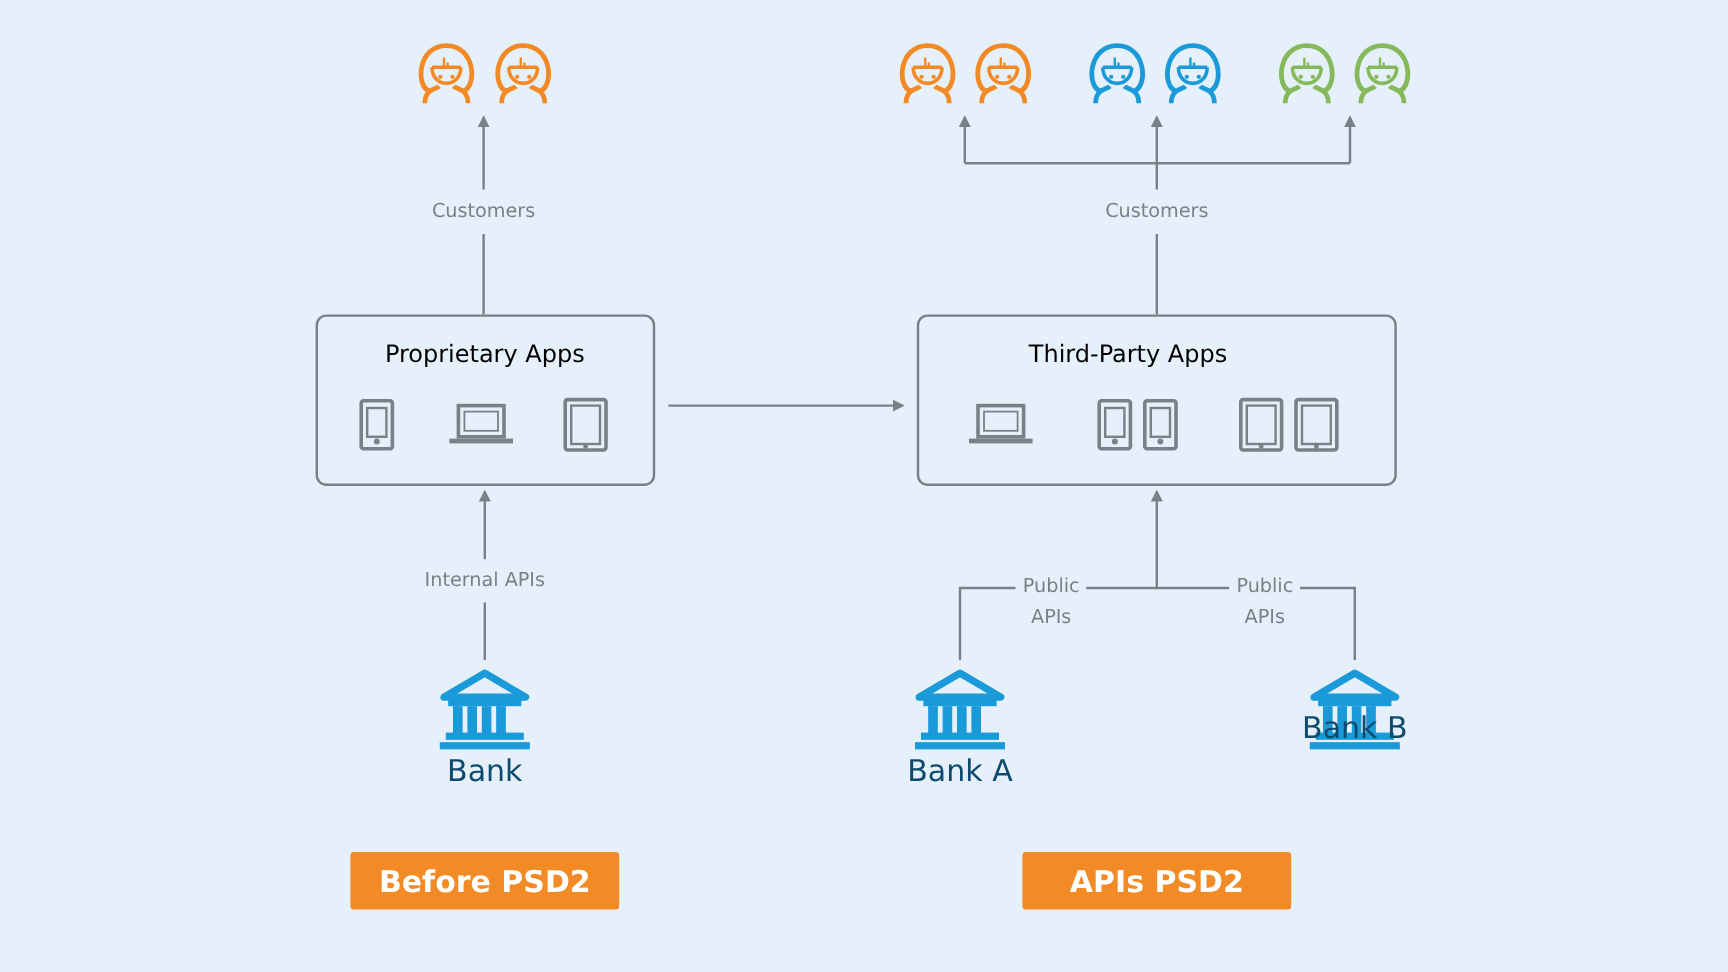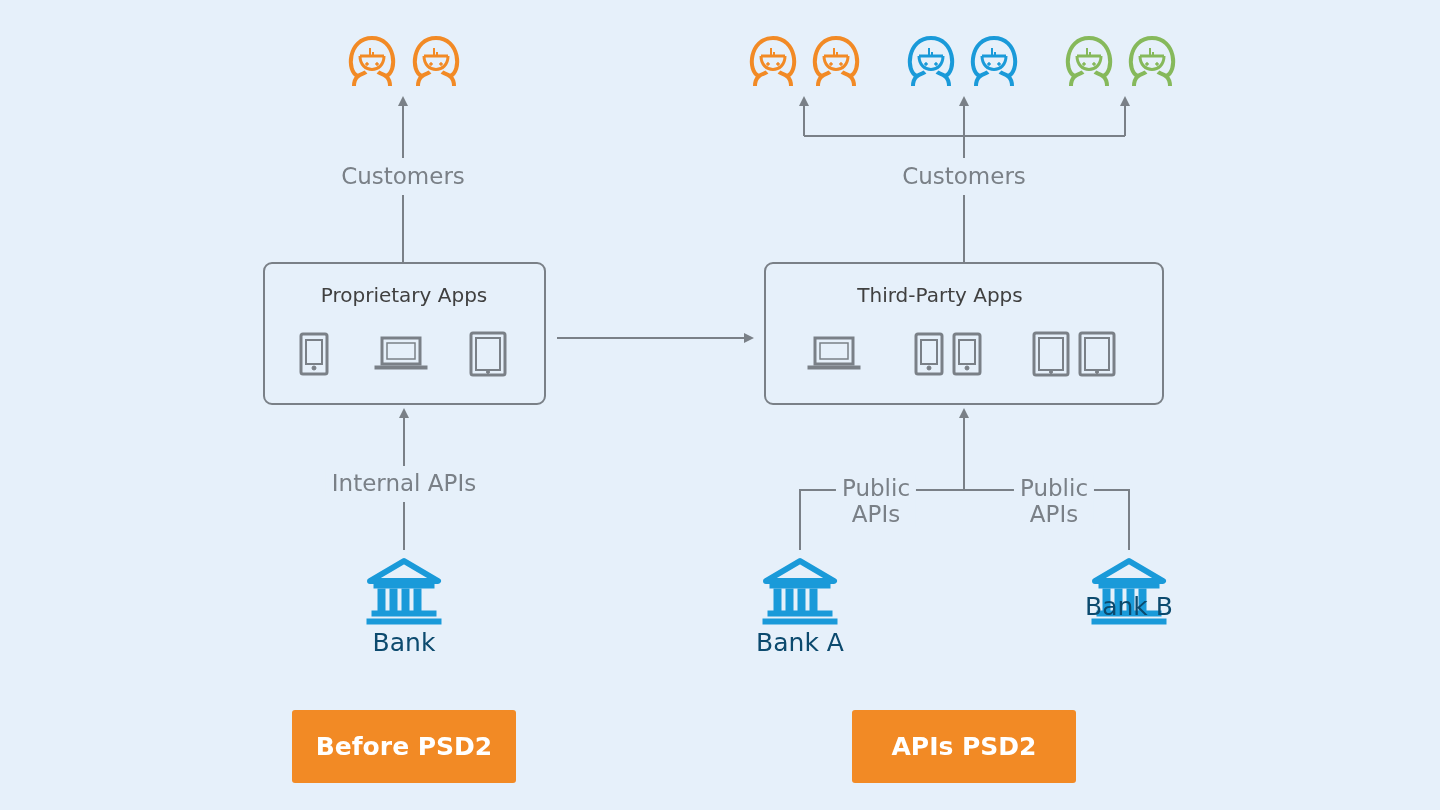--- a/index.html
+++ b/index.html
@@ -1,22 +1,22 @@
 <!DOCTYPE html>
 <html><head>
   <meta charset="utf-8">
   <style>
     html, body { margin:0; padding:0; }
     body { width:1440px; height:810px; background:#e6f0fa; position:relative; overflow:hidden;
            font-family:"DejaVu Sans", sans-serif; }
     svg.stage { position:absolute; left:0; top:0; }
-    .lbl { position:absolute; color:#7a8087; font-size:23px; text-align:center; white-space:nowrap; transform:translateX(-50%); background:#e6f0fa; padding:0 6px; line-height:26px; }
+    .lbl { position:absolute; color:#7a8087; font-size:16px; text-align:center; white-space:nowrap; transform:translateX(-50%); background:#e6f0fa; padding:0 6px; line-height:26px; }
     .bank-lbl { position:absolute; color:#0c4a6e; font-size:25px; transform:translateX(-50%); white-space:nowrap; }
-    .box-title { position:absolute; color:#404040; font-size:20px; transform:translateX(-50%); white-space:nowrap; }
-    .btn { position:absolute; width:224px; height:73px; background:#f28a25; border-radius:3px; color:#fff;
+    .box-title { position:absolute; color:#000000; font-size:20px; transform:translateX(-50%); white-space:nowrap; }
+    .btn { position:absolute; width:224px; height:48px; background:#f28a25; border-radius:3px; color:#fff;
            font-size:25px; font-weight:bold; display:flex; align-items:center; justify-content:center; }
   </style>
 </head>
 <body>
 
 <svg class="stage" width="1440" height="810">
   <defs>
     <marker id="ah" markerWidth="10" markerHeight="10" refX="8" refY="5" orient="auto" markerUnits="userSpaceOnUse">
       <path d="M0,0 L10,5 L0,10 Z" fill="#7a8087"></path>
     </marker>

